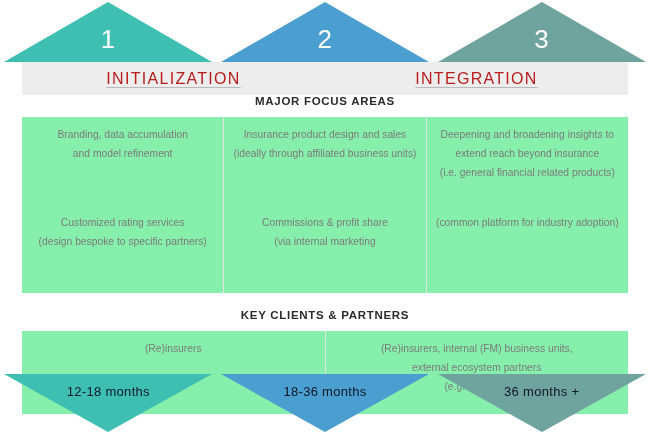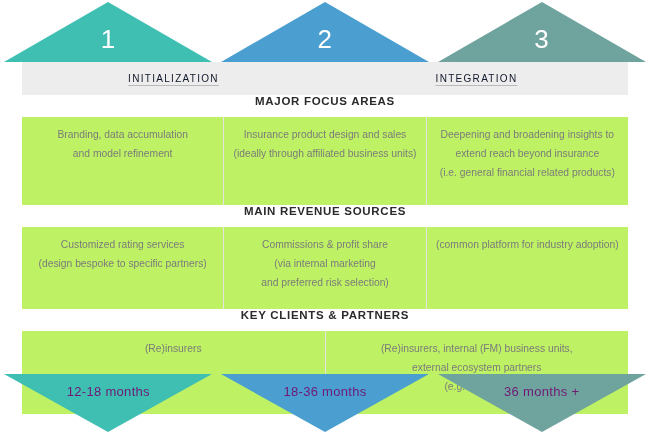--- a/index.html
+++ b/index.html
@@ -37,36 +37,36 @@
   
   .stage-band {
     position:absolute; left:22px; top:62px; width:606px; height:33px;
     background:#ededed;
     display:flex;
   }
   .stage-cell {
     flex:1 1 0; display:flex; align-items:center; justify-content:center;
   }
   .stage-label {
-    font-size:10px; color:#0f172a; letter-spacing:1.3px;
+    font-size:16px; color:#b91c1c; letter-spacing:1.3px;
     text-decoration:underline; text-underline-offset:3px;
     text-decoration-color:#b9b9b9; text-decoration-thickness:1px;
   }
 
   
   .section { position:absolute; left:22px; width:606px; }
   .sec-head {
     height:22px; background:#ffffff;
     display:flex; justify-content:center;
   }
   .sec-head-text {
     font-size:11.5px; color:#2b2b2b; font-weight:700; letter-spacing:0.7px;
   }
   .sec-body {
-    background:#bef264; display:flex;
+    background:#86efac; display:flex;
   }
   .sec-col {
     flex:1 1 0; padding:8px 8px 6px 8px;
     display:flex; flex-direction:column; align-items:center;
     border-right:1px solid #e3e3e3;
   }
   .sec-col:last-child { border-right:none; }
   .sec-line {
     font-size:10.3px; color:#7b7b7b; line-height:19px;
     text-align:center; white-space:nowrap;
@@ -89,21 +89,21 @@
     position:absolute; left:50%; top:0; transform:translateX(-50%);
     width:0; height:0;
     border-left:104px solid transparent;
     border-right:104px solid transparent;
     border-top:58px solid #3ebfb2;
   }
   .tri-cell-b.c2 .tri-down { border-top-color:#4a9fd0; }
   .tri-cell-b.c3 .tri-down { border-top-color:#6fa49e; }
   .tri-dur {
     position:absolute; left:50%; top:10px; transform:translateX(-50%);
-    color:#701a75; font-size:13px; line-height:16px; z-index:3;
+    color:#0f172a; font-size:13px; line-height:16px; z-index:3;
     white-space:nowrap; letter-spacing:0.3px;
   }
 </style>
 </head>
 <body>
 
 <div id="root">
 
   <div class="tri-row">
     <div class="tri-cell c1">
@@ -144,32 +144,28 @@
       </div>
       <div class="sec-col">
         <div class="sec-line">Deepening and broadening insights to</div>
         <div class="sec-line">extend reach beyond insurance</div>
         <div class="sec-line">(i.e. general financial related products)</div>
       </div>
     </div>
   </div>
 
   <div class="section" id="sec-revenue">
-    <div class="sec-head">
-      <span class="sec-head-text">MAIN REVENUE SOURCES</span>
-    </div>
     <div class="sec-body">
       <div class="sec-col">
         <div class="sec-line">Customized rating services</div>
         <div class="sec-line">(design bespoke to specific partners)</div>
       </div>
       <div class="sec-col">
         <div class="sec-line">Commissions &amp; profit share</div>
         <div class="sec-line">(via internal marketing</div>
-        <div class="sec-line">and preferred risk selection)</div>
       </div>
       <div class="sec-col">
         <div class="sec-line">(common platform for industry adoption)</div>
       </div>
     </div>
   </div>
 
   <div class="section" id="sec-clients">
     <div class="sec-head">
       <span class="sec-head-text">KEY CLIENTS &amp; PARTNERS</span>

